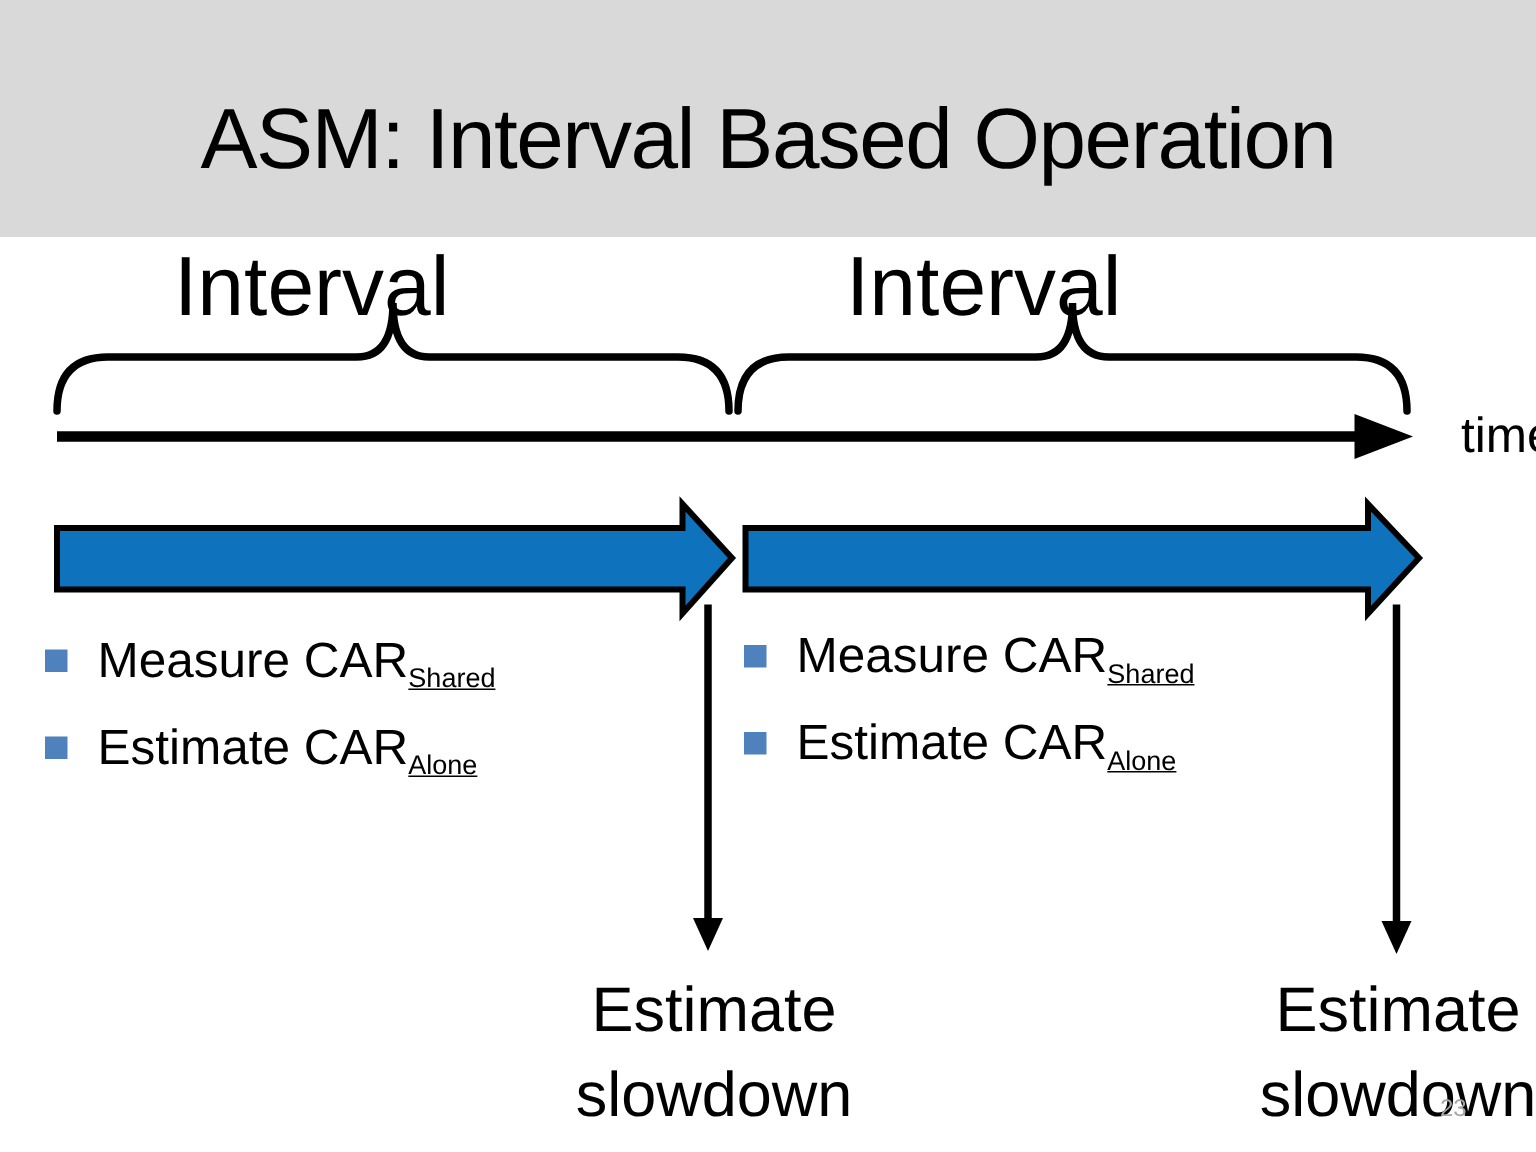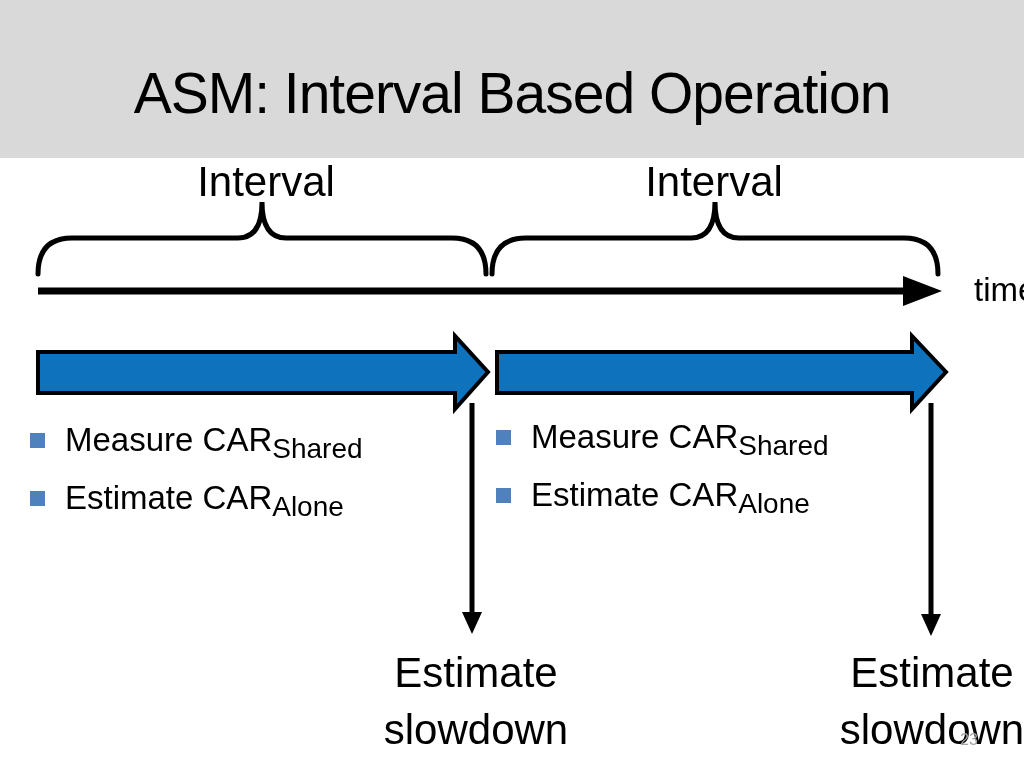--- a/index.html
+++ b/index.html
@@ -7,37 +7,37 @@
     width:1024px;height:768px;position:relative;overflow:hidden;
     background:#ffffff;
     font-family:"Liberation Sans", sans-serif;
     color:var(--text,#000);
   }
   .abs{position:absolute;}
   
   #header{left:0;top:0;width:1024px;height:158px;background:var(--header_bg,#d9d9d9);}
   #title{left:0;top:60px;width:1024px;text-align:center;font-size:57px;letter-spacing:-1px;}
   
-  .interval-label{top:158px;width:300px;text-align:center;font-size:42px;}
+  .interval-label{top:158px;width:300px;font-size:56px;}
   #interval-1{left:116px;}
   #interval-2{left:564px;}
   
   #time-label{left:946px;top:271px;font-size:33px;margin-left:28px;}
   
   #draw{left:0;top:0;width:1024px;height:768px;}
   .brace{fill:none;stroke:#000;stroke-width:5;stroke-linecap:round;}
   .timeline{stroke:#000;stroke-width:7;}
   .head{fill:#000;stroke:none;}
   .bigarrow{fill:var(--arrow_fill,#0e72bc);stroke:#000;stroke-width:4;stroke-linejoin:miter;}
   .droparrow{stroke:#000;stroke-width:5;}
   
   .bullet-row{height:46px;display:flex;align-items:flex-start;}
   .bullet-sq{width:15px;height:15px;background:var(--bullet,#4f81bd);margin-top:13px;flex:0 0 15px;}
   .bullet-text{font-size:33px;line-height:40px;margin-left:20px;white-space:nowrap;}
-  .bullet-text sub{font-size:28px;line-height:0;vertical-align:-7px;}
+  .bullet-text sub{font-size:18px;line-height:0;vertical-align:-7px;text-decoration:underline;}
   #bullets-1-1{left:30px;top:420px;}
   #bullets-1-2{left:30px;top:478px;}
   #bullets-2-1{left:496px;top:417px;}
   #bullets-2-2{left:496px;top:475px;}
   
   .estimate-block{top:644px;width:220px;text-align:center;font-size:42px;line-height:57px;}
   #estimate-1{left:366px;}
   #estimate-2{left:822px;}
   
   #page-number{left:960px;top:731px;width:48px;font-size:16px;color:var(--page_number,#a6a6a6);}

